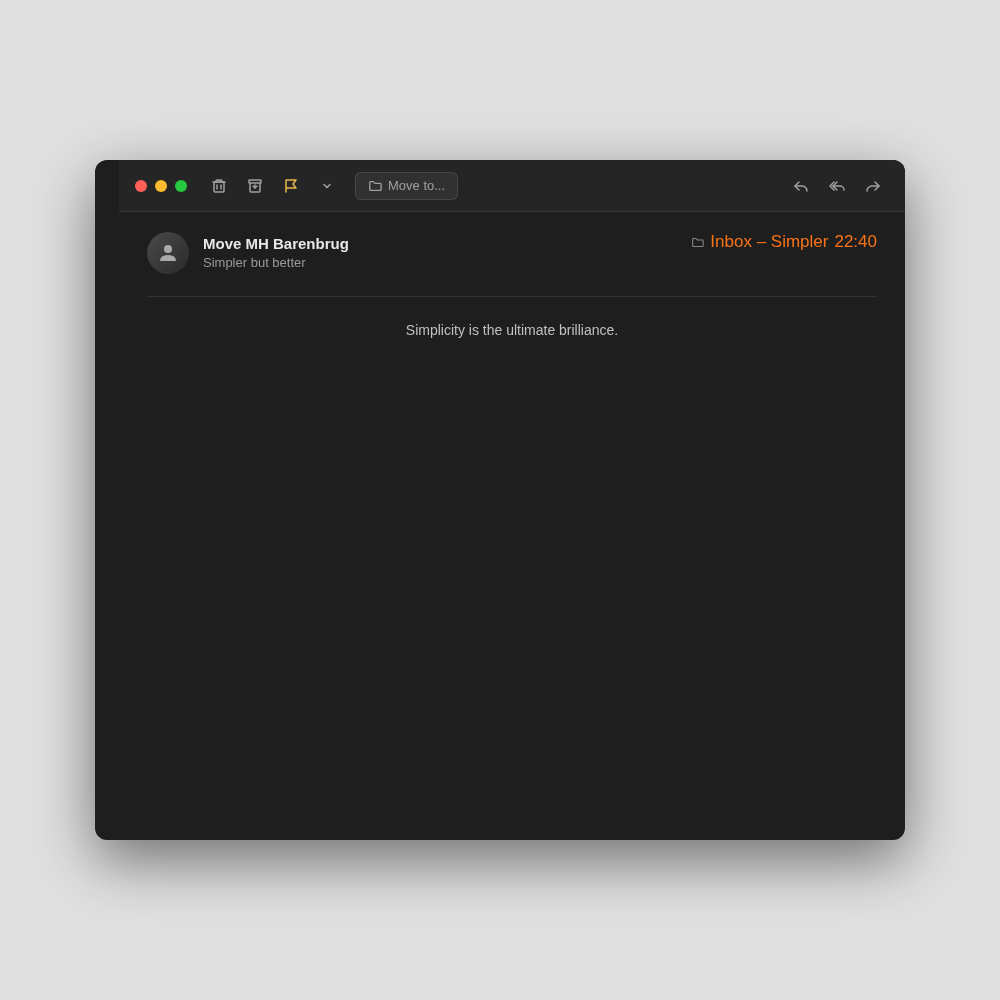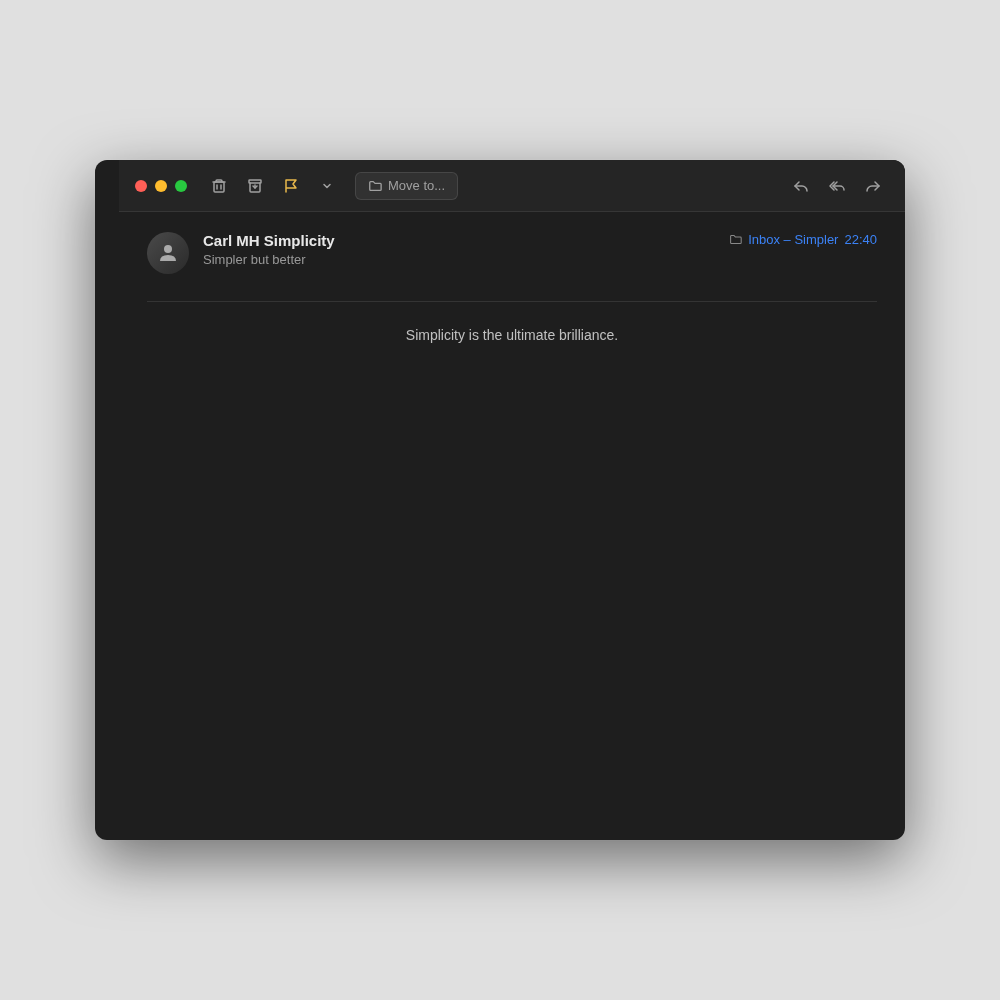--- a/index.html
+++ b/index.html
@@ -152,28 +152,28 @@
     .sender-name {
       font-size: 15px;
       font-weight: 600;
       color: #e8e8e8;
     }
 
     .inbox-info {
       display: flex;
       align-items: center;
       gap: 6px;
-      color: #3b82f6;
-      font-size: 13px;
+      color: #f97316;
+      font-size: 17px;
     }
 
     .email-subject {
       font-size: 13px;
       color: #999;
-      margin-bottom: 16px;
+      margin-bottom: 8px;
     }
 
     .email-to {
       font-size: 13px;
       color: #777;
     }
 
     .email-to span.to-label {
       color: #777;
     }
@@ -296,21 +296,21 @@
         <div class="avatar-img">
           <svg class="avatar-silhouette" viewBox="0 0 24 24" fill="#aaa">
             <circle cx="12" cy="8" r="4"></circle>
             <path d="M4,20 Q4,14 12,14 Q20,14 20,20"></path>
           </svg>
         </div>
       </div>
 
       <div class="email-meta">
         <div class="sender-row">
-          <span class="sender-name">Carl MH Simplicity</span>
+          <span class="sender-name">Move MH Barenbrug</span>
           <div class="inbox-info">
             <svg class="icon-svg" style="width:13px;height:13px;" viewBox="0 0 16 16">
               <path d="M2,4a1,1,0,0,1,1-1H6L8,5h6a1,1,0,0,1,1,1v6a1,1,0,0,1-1,1H3a1,1,0,0,1-1-1Z" stroke="#888" fill="none" stroke-width="1.3"></path>
             </svg>
             <span>Inbox – Simpler</span>
             <span>22:40</span>
           </div>
         </div>
 
         <div class="email-subject">Simpler but better</div>

